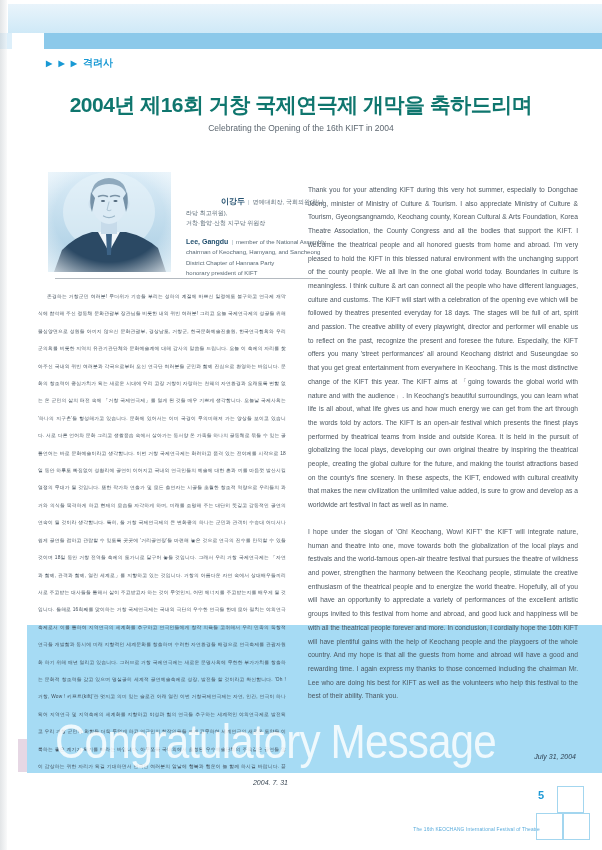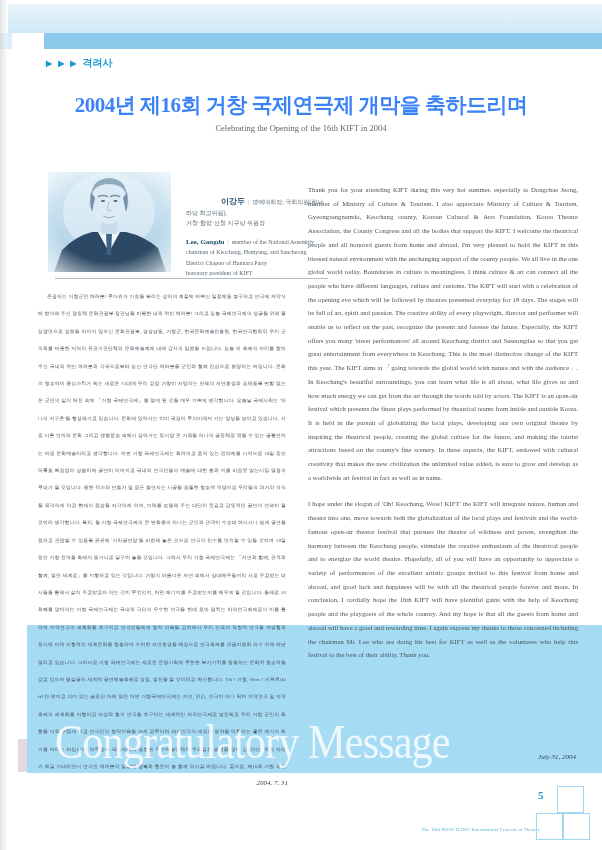--- a/index.html
+++ b/index.html
@@ -1,34 +1,34 @@
 <!DOCTYPE html>
 <html><head>
 <meta charset="utf-8">
 <style>
   html,body { margin:0; padding:0; background:#ffffff; }
   .page {
     position:relative; width:602px; height:850px; background:#ffffff;
-    overflow:hidden; font-family:Liberation Serif, serif;
+    overflow:hidden; font-family:Liberation Sans, sans-serif;
   }
   .abs { position:absolute; }
 
   
   .edge-left { left:0; top:0; width:7px; height:850px;
     background:linear-gradient(90deg,#c6cbcf,#f4f5f6); opacity:.5; z-index:6; }
   .band-top { left:8px; top:4px; width:594px; height:29px;
     background:linear-gradient(180deg,#e9f4fb,#cfe9f7); }
   .bar-top { left:44px; top:33px; width:558px; height:16px; background:#8cc9ea; }
   .bar-top-stub { left:0; top:33px; width:12px; height:16px; background:#ddeffa; }
 
   .section-label { left:46px; top:56px; font-size:10px; font-weight:bold; color:#1899d4; }
   .section-label .tri { font-size:8px; letter-spacing:2px; margin-right:4px; color:#1899d4; }
 
   .title { left:0; top:91px; width:602px; margin:0; text-align:center;
-    font-size:21px; font-weight:600; letter-spacing:-0.5px; color:#3b82f6; }
+    font-size:21px; font-weight:600; letter-spacing:-0.5px; color:#0f766e; }
   .subtitle { left:0; top:123px; width:602px; text-align:center; font-size:8.5px; color:#5d6770; }
 
   
   .photo { left:48px; top:172px; width:123px; height:100px; }
   .profile { left:186px; top:197px; width:142px; font-size:6px; line-height:10.5px; color:#5a6a76; }
   .profile .name-ko { font-size:8px; font-weight:bold; color:#23506f;padding-left:35px; }
   .profile .name-en { font-size:7px; font-weight:bold; color:#23506f; }
   .profile .sep { color:#9fb0ba; padding:0 3px; }
   .profile .row.en { margin-top:8px; }
 

